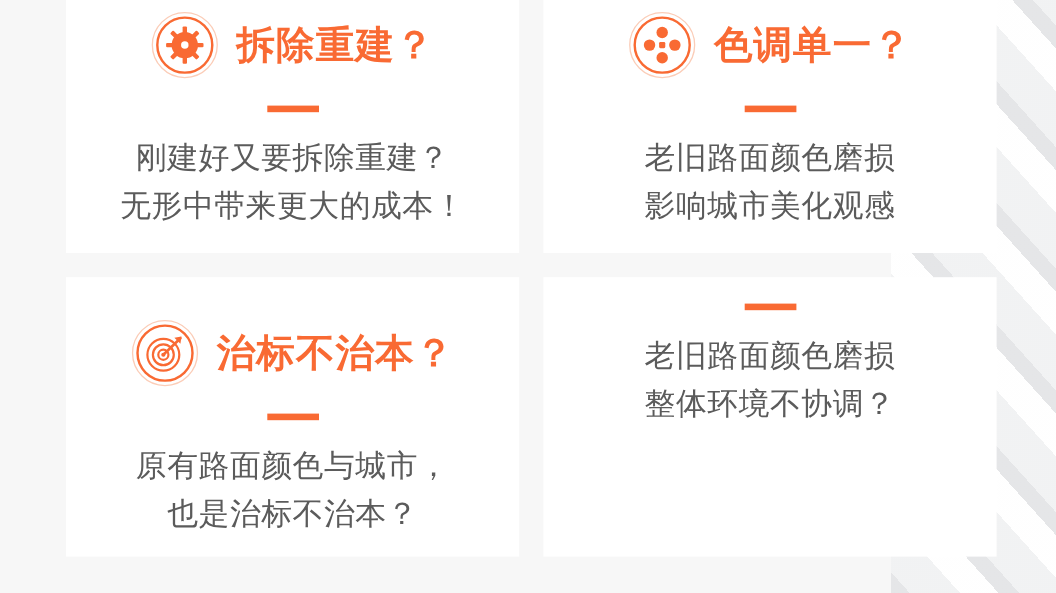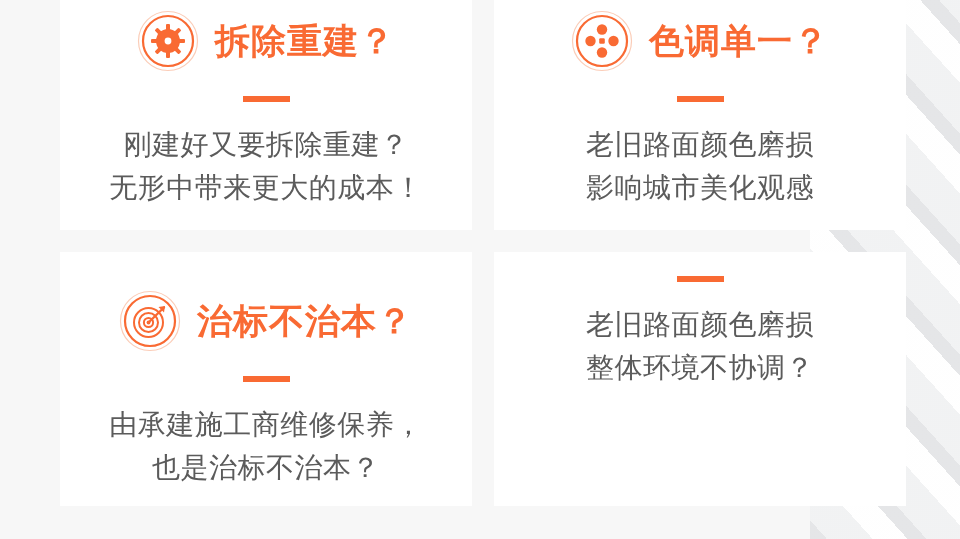--- a/index.html
+++ b/index.html
@@ -179,21 +179,21 @@
               <circle cx="29.5" cy="32.5" r="4.6"></circle>
             </g>
             <circle cx="29.5" cy="32.5" r="1.9" fill="#f96a33"></circle>
             <line x1="29.5" y1="32.5" x2="45" y2="17.5" stroke="#f96a33" stroke-width="2.4" stroke-linecap="round"></line>
             <path d="M39.5 17 L46 16 L45 22.5 Z" fill="#f96a33"></path>
           </svg>
         </span>
         <span class="card-title">治标不治本？</span>
       </div>
       <div class="divider"></div>
-      <div class="card-body">由承建施工商维修保养，
+      <div class="card-body">原有路面颜色与城市，
 也是治标不治本？</div>
     </div>
 
     <div class="card row2">
       <div class="divider"></div>
       <div class="card-body">老旧路面颜色磨损
 整体环境不协调？</div>
     </div>
 
   </div>

